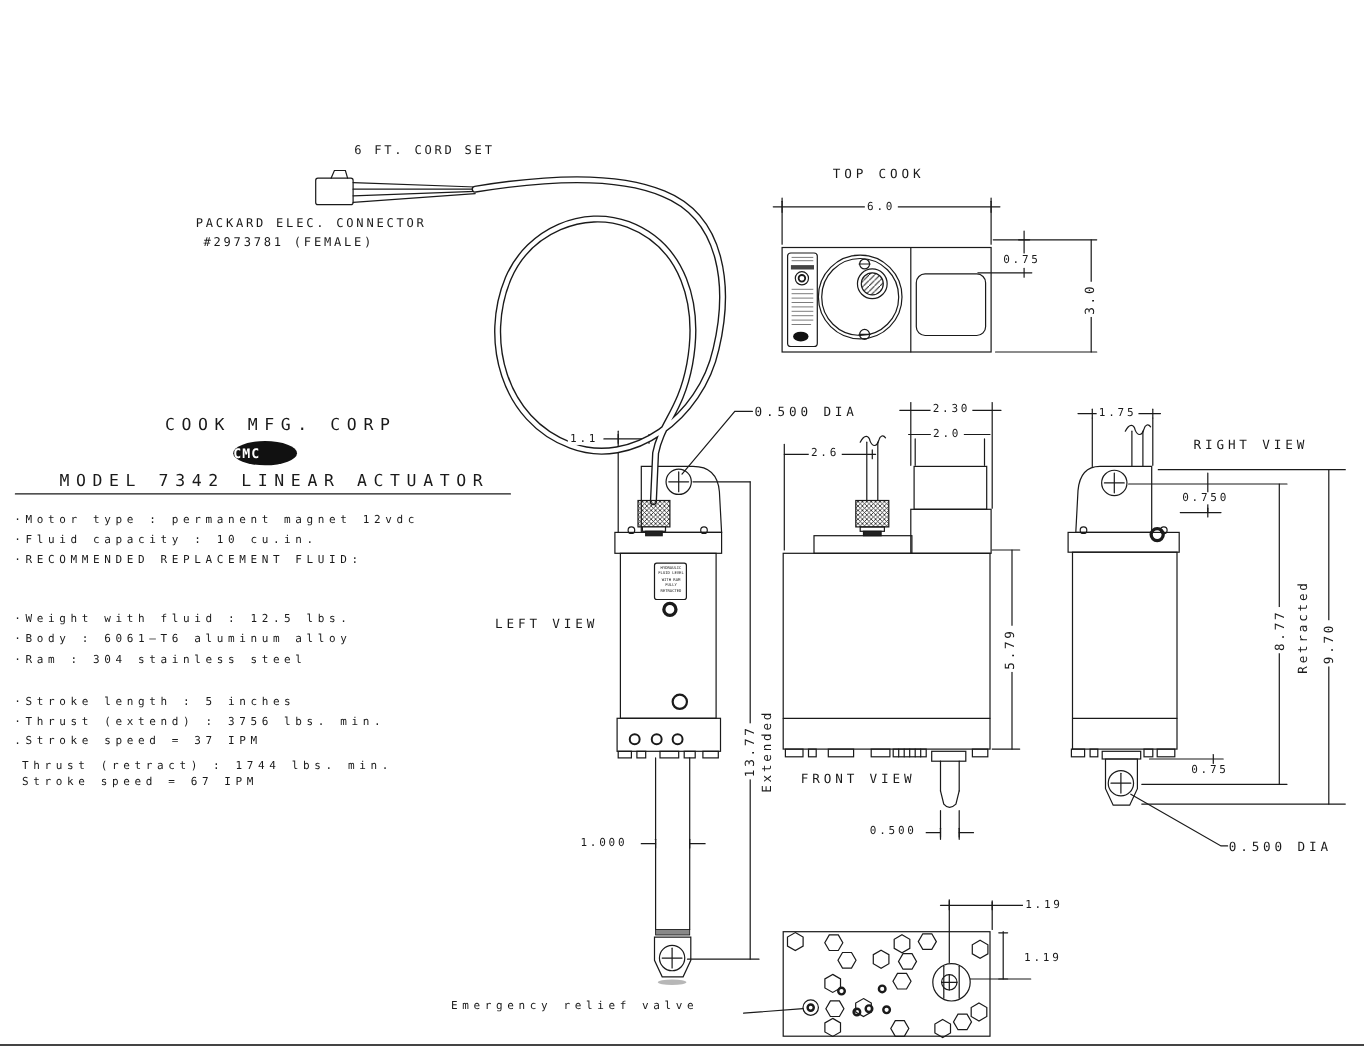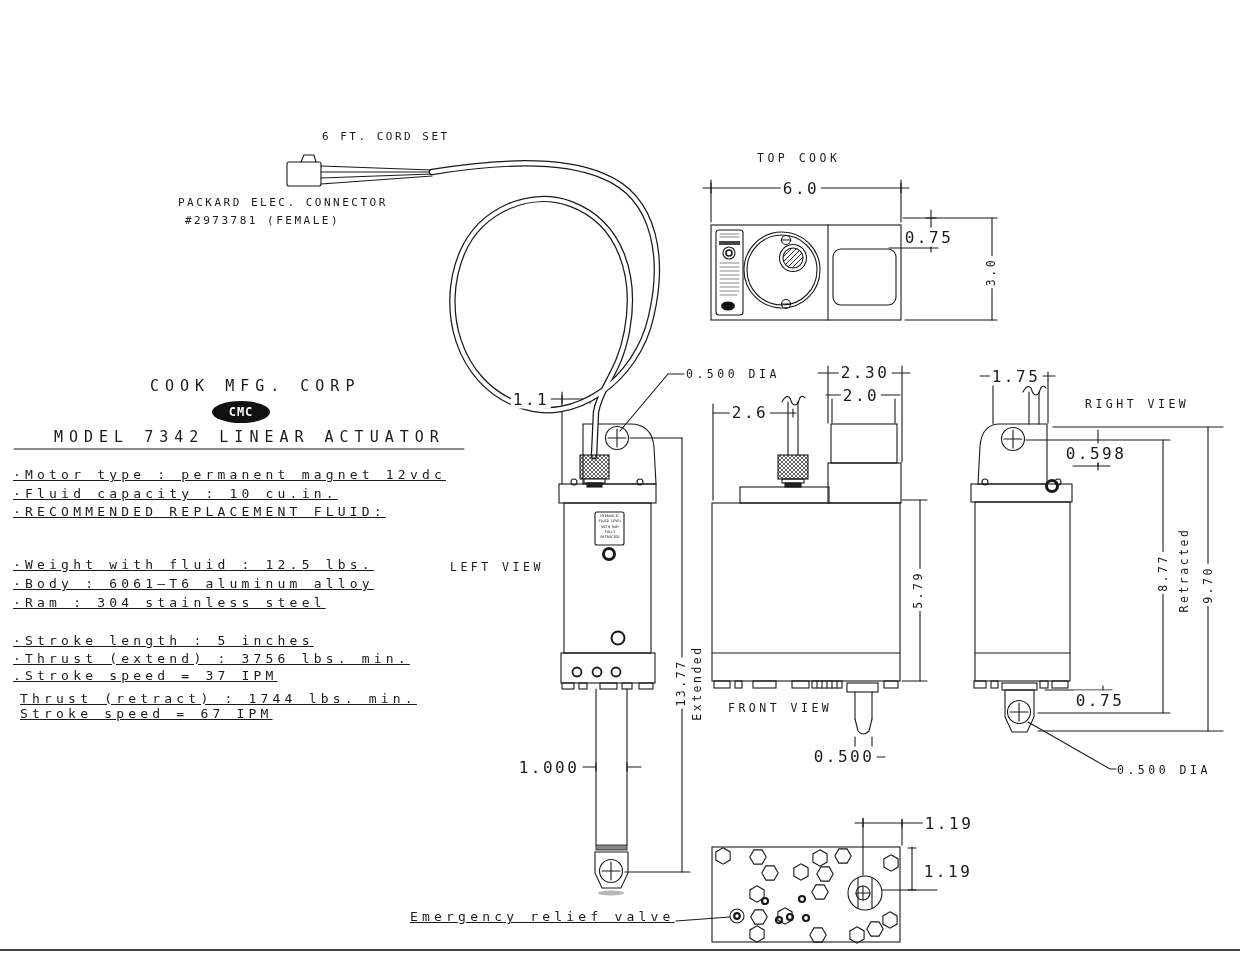--- a/index.html
+++ b/index.html
@@ -3,27 +3,27 @@
 <meta charset="utf-8">
 <style>
   html,body{margin:0;padding:0;background:#fff;}
   #sheet{position:relative;width:1240px;height:960px;background:#fff;overflow:hidden;
          font-family:"DejaVu Sans Mono",monospace;color:#1a1a1a;}
   #art{position:absolute;left:0;top:0;}
   .txt{position:absolute;white-space:nowrap;color:#1a1a1a;}
   .t-sm{font-size:11px;letter-spacing:2.5px;}
   .t-view{font-size:11.5px;letter-spacing:3.5px;}
   .t-lg{font-size:15px;letter-spacing:6px;}
-  .spec{font-size:13px;letter-spacing:4.2px;text-decoration:underline;}
-  .dim{font-size:16px;letter-spacing:2.5px;background:#fff;padding:0 2px;
+  .spec{font-size:10px;letter-spacing:4.2px;}
+  .dim{font-size:10px;letter-spacing:2.5px;background:#fff;padding:0 2px;
        transform:translate(-50%,-50%);}
   .vdim{font-size:11.5px;letter-spacing:2.5px;background:#fff;padding:0 2px;
        transform:translate(-50%,-50%) rotate(-90deg);}
   .logo{position:absolute;left:212px;top:401px;width:58px;height:22px;background:#111;
-        border-radius:50%;display:flex;align-items:center;justify-content:center;
+        border-radius:50%;display:flex;align-items:center;justify-content:flex-start;
         color:#fff;font-weight:bold;font-size:12px;letter-spacing:1px;}
   .fluid{position:absolute;left:597px;top:514px;width:26px;height:30px;font-size:3.5px;
          line-height:1.5;text-align:center;letter-spacing:0;overflow:hidden;color:#111;}
 </style>
 </head>
 <body>
 
 <div id="sheet">
 
 <svg id="art" width="1240" height="960" viewBox="0 0 1240 960">
@@ -350,25 +350,25 @@
 <div class="txt dim" style="left:549px;top:767px">1.000</div>
 <div class="txt vdim" style="left:681px;top:683px">13.77</div>
 <div class="txt vdim" style="left:697px;top:683px">Extended</div>
 <div class="fluid">HYDRAULIC FLUID LEVEL WITH RAM FULLY RETRACTED</div>
 
 <div class="txt t-view" style="left:728px;top:701px">FRONT VIEW</div>
 <div class="txt dim" style="left:750px;top:412px">2.6</div>
 <div class="txt dim" style="left:865px;top:372px">2.30</div>
 <div class="txt dim" style="left:861px;top:395px">2.0</div>
 <div class="txt vdim" style="left:918px;top:590px">5.79</div>
-<div class="txt dim" style="left:844px;top:756px">0.500</div>
+<div class="txt dim" style="left:812px;top:756px">0.500</div>
 
 <div class="txt t-view" style="left:1085px;top:397px">RIGHT VIEW</div>
 <div class="txt dim" style="left:1016px;top:376px">1.75</div>
-<div class="txt dim" style="left:1096px;top:453px">0.598</div>
+<div class="txt dim" style="left:1096px;top:453px">0.750</div>
 <div class="txt vdim" style="left:1163px;top:573px">8.77</div>
 <div class="txt vdim" style="left:1184px;top:570px">Retracted</div>
 <div class="txt vdim" style="left:1208px;top:585px">9.70</div>
 <div class="txt dim" style="left:1100px;top:700px">0.75</div>
 <div class="txt t-view" style="left:1117px;top:763px">0.500 DIA</div>
 
 <div class="txt dim" style="left:949px;top:823px">1.19</div>
 <div class="txt dim" style="left:948px;top:871px">1.19</div>
 <div class="txt spec" style="left:410px;top:909px">Emergency relief valve</div>
 

